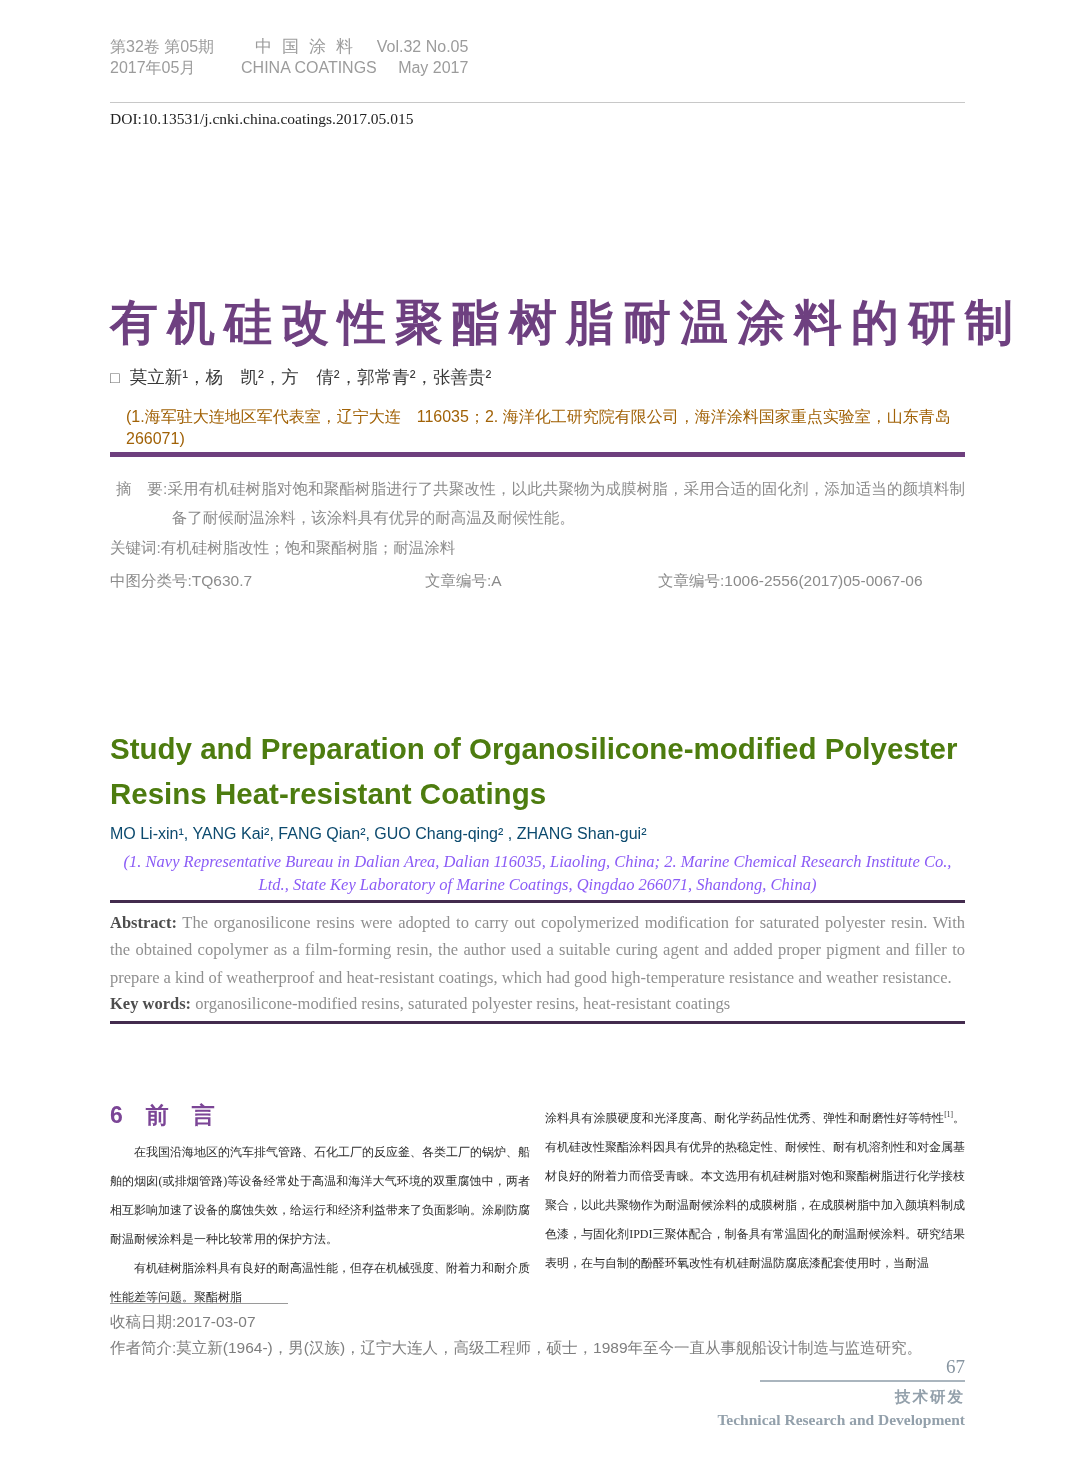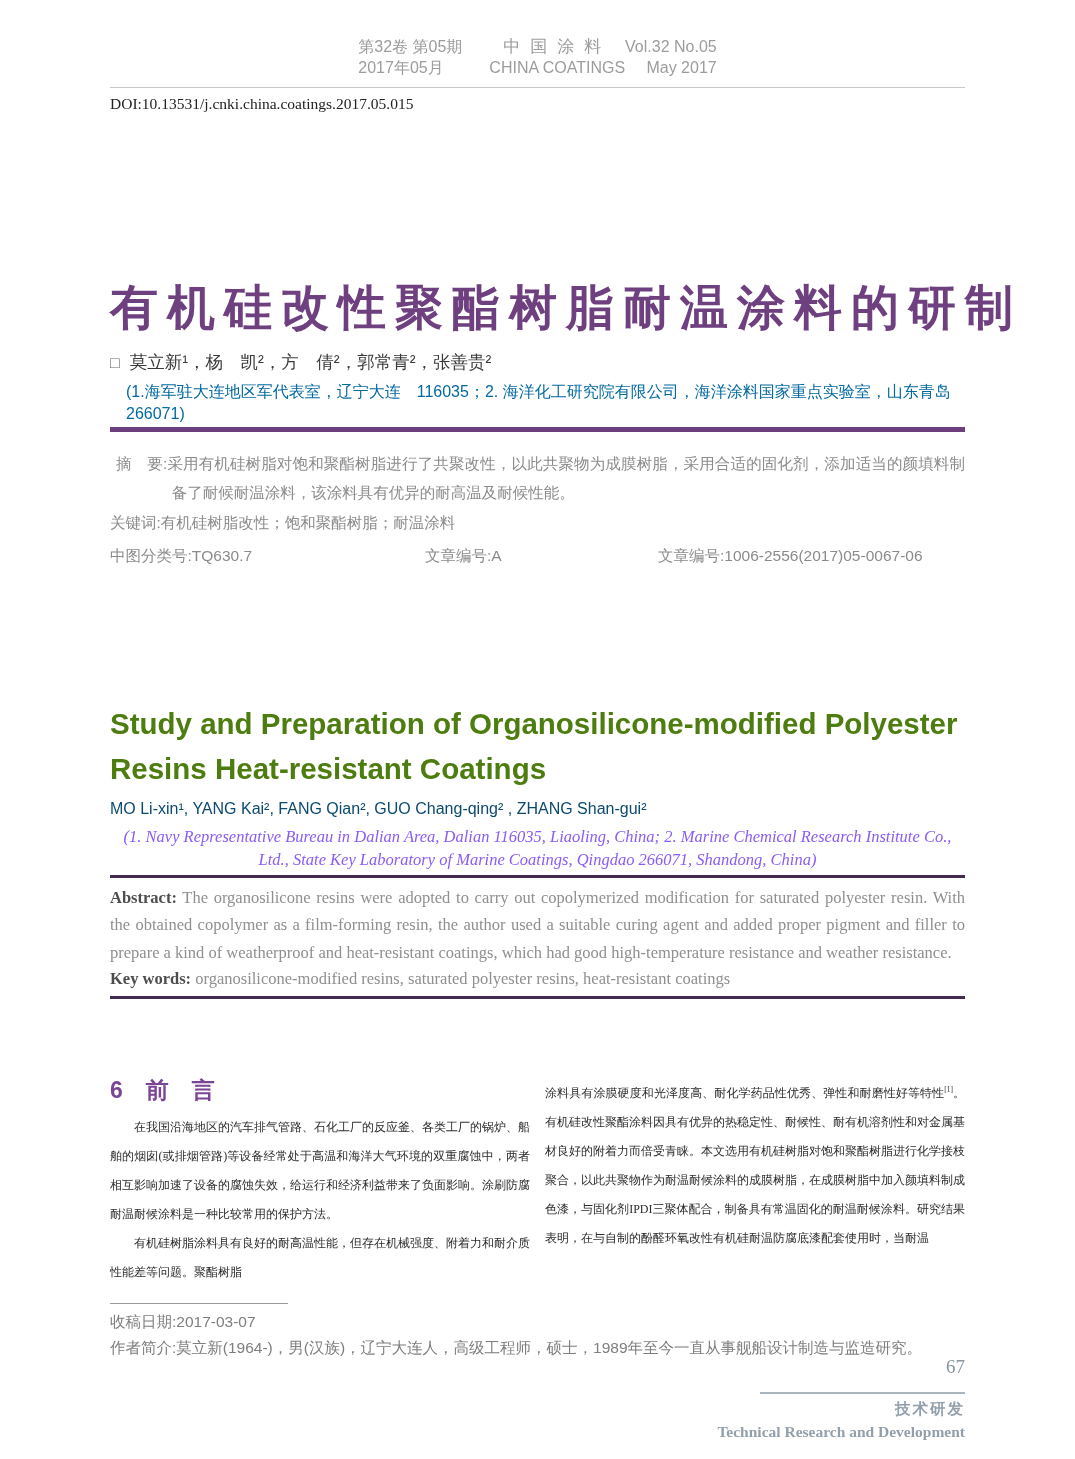--- a/index.html
+++ b/index.html
@@ -1,35 +1,35 @@
 <!DOCTYPE html>
 <html><head>
 <meta charset="utf-8">
 <style>
   html,body{margin:0;padding:0;background:#e8e8e8;}
   .page{width:1075px;height:1459px;background:#ffffff;position:relative;overflow:hidden;
         font-family:"Liberation Sans","DejaVu Sans",sans-serif;margin:0 auto;}
   .content{padding:36px 110px 0 110px;}
 
   
-  .hdr-row{display:flex;justify-content:center;align-items:flex-start;
-           color:#9c9c9c;font-size:16px;line-height:21px;padding-bottom:9px;border-bottom:1px solid #c8c8c8;}
+  .hdr-row{display:flex;justify-content:flex-start;align-items:flex-start;
+           color:#9c9c9c;font-size:16px;line-height:21px;padding-bottom:24px;border-bottom:1px solid #c8c8c8;}
   .hdr-left{ text-align:left;}
   .hdr-center{text-align:center;margin-left:27px;}
   .hdr-center .cn{letter-spacing:10px;font-size:17px;}
   .hdr-right{text-align:right;}
   .doi{margin-top:7px;font-family:"Liberation Serif","DejaVu Serif",serif;
        font-size:15.5px;color:#222222;}
 
   
   .title-cn{margin:166px 0 0 0;font-size:48px;line-height:58px;font-weight:bold;
             color:#6e4080;letter-spacing:9px;white-space:nowrap;}
   .authors-cn{margin-top:12px;font-size:17.5px;line-height:26px;color:#3a3a3a;}
   .authors-cn .marker{color:#6b6b6b;margin-right:10px;font-size:16px;}
-  .affil-cn{margin-top:5px;padding-left:16px;font-size:16px;line-height:22px;color:#0369a1;}
+  .affil-cn{margin-top:15px;padding-left:16px;font-size:16px;line-height:22px;color:#a16207;}
   .rule-thick{margin-top:2px;height:5px;background:#6e3f7e;}
 
   
   .meta-cn{margin-top:17px;color:#8b8b8b;font-size:15.5px;}
   .abstract-cn{margin:0 0 0 6px;line-height:29px;padding-left:3.6em;text-indent:-3.6em;text-align:justify;}
   .keywords-cn{margin:3px 0 0 0;line-height:26px;}
   .class-row{display:flex;margin-top:9px;line-height:22px;}
   .class-row .c1{width:315px;}
   .class-row .c2{width:233px;}
 
@@ -55,21 +55,21 @@
   .col sup{font-size:0.62em;}
 
   
   .footnote{position:absolute;left:110px;right:102px;top:1303px;color:#7e7e7e;
             font-size:15.5px;line-height:26px;}
   .fn-rule{width:178px;border-top:1px solid #9a9a9a;margin-bottom:5px;}
 
   
   .footer{position:absolute;right:110px;top:1356px;text-align:right;color:#93a0ab;}
   .pageno-box{width:205px;margin-left:auto;border-bottom:2px solid #aab5be;
-              text-align:right;padding-bottom:14px;
+              text-align:right;padding-bottom:2px;
               font-family:"Liberation Serif","DejaVu Serif",serif;font-size:19px;color:#8795a1;}
   .sec-cn{margin-top:5px;font-size:15.5px;font-weight:bold;letter-spacing:2px;}
   .sec-en{margin-top:3px;font-family:"Liberation Serif","DejaVu Serif",serif;
           font-size:15.5px;font-weight:bold;}
 </style>
 </head>
 <body>
 
 <div class="page">
   <div class="content">

